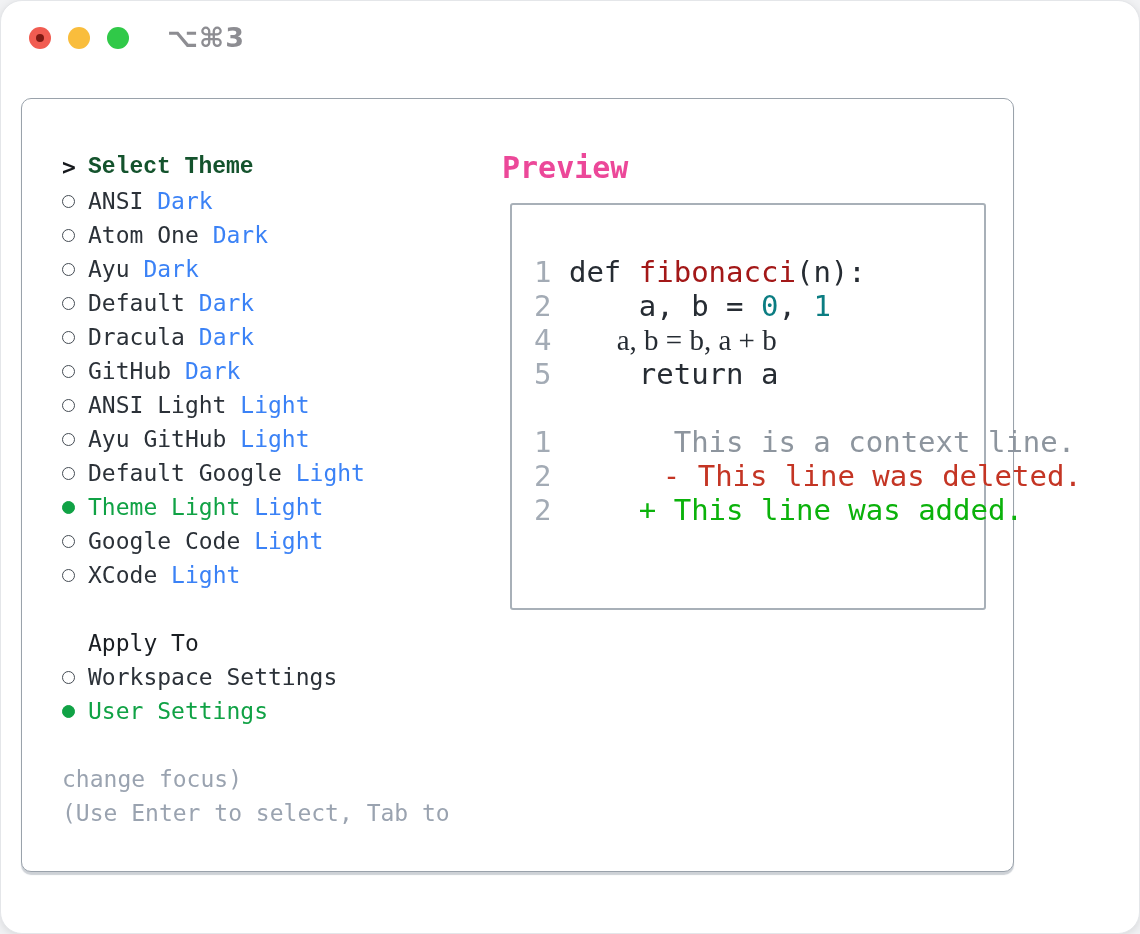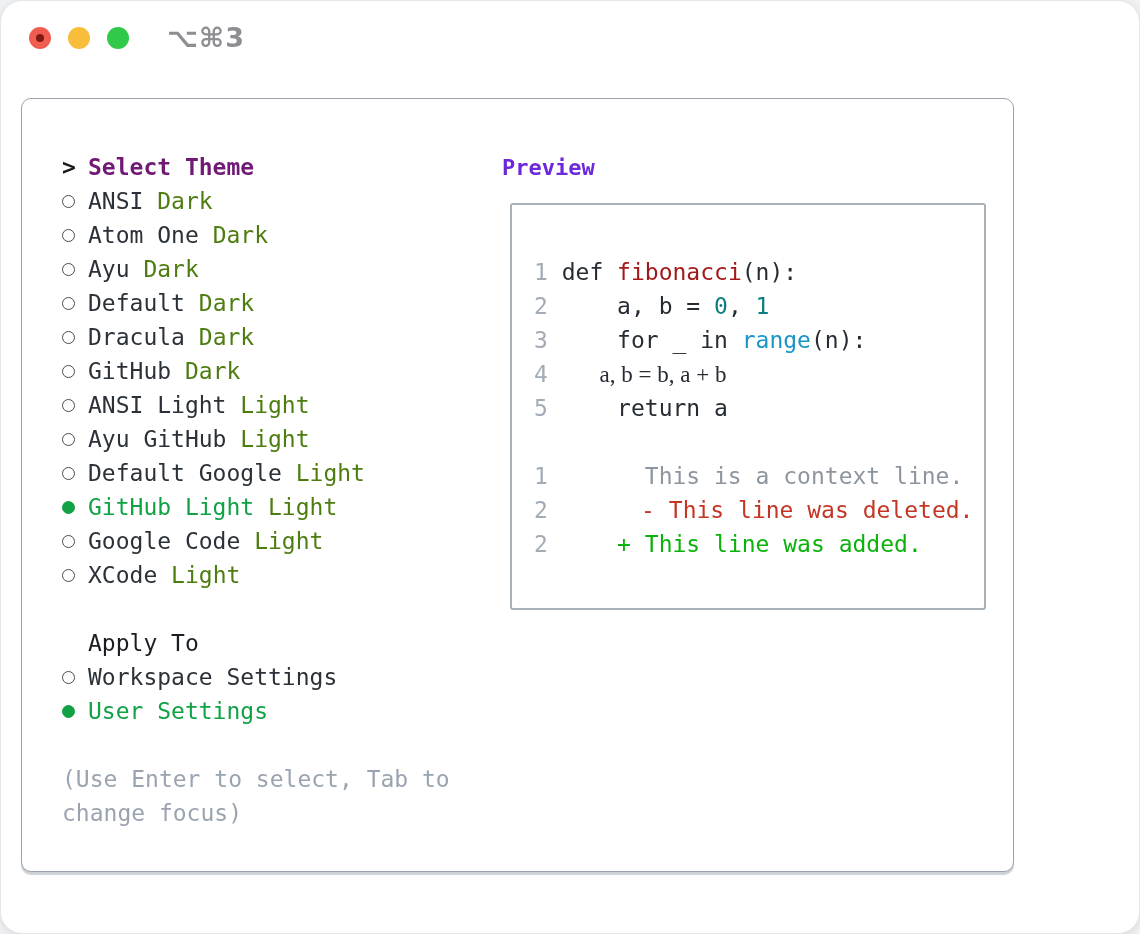--- a/index.html
+++ b/index.html
@@ -36,38 +36,38 @@
     border-radius:10px;
     box-shadow:0 2.5px 1px rgba(144,154,164,0.45);
   }
   
   .left-col { position:absolute; left:40px; top:51px; }
   .row { height:34px; display:flex; align-items:center; font-size:23px; color:#2b3138; white-space:pre; }
   .marker { width:26px; display:flex; align-items:center; flex:none; }
   .radio { width:13px; height:13px; border:1.5px solid #454c54; border-radius:50%; }
   .radio.filled { background:#10a245; border-color:#10a245; }
   .prompt { color:#16191d; font-weight:bold; }
-  .header-row .label { font-weight:bold; color:#701a75; }
-  .t-variant { color:#4d7c0f; }
+  .header-row .label { font-weight:bold; color:#14532d;font-family:Liberation Mono, monospace; }
+  .t-variant { color:#3b82f6; }
   .theme-row { cursor:pointer; }
   .theme-row.selected .t-name { color:#10a245; }
   .apply-title-row .label { color:#1a1e23; }
   .hint-row { color:#9aa3b0; }
   
   .preview-title {
     position:absolute; left:480px; top:51px; height:34px;
     display:flex; align-items:center;
-    font-size:22px; font-weight:bold; color:#6d28d9;
+    font-size:30px; font-weight:bold; color:#ec4899;
   }
   .preview-box {
     position:absolute; left:488px; top:104px; width:476px; height:407px;
     border:2px solid #a8b0b8; border-radius:3px; background:#fff;
   }
   .code { padding:50px 0 0 22px; }
-  .code-line { height:34px; font-size:23px; white-space:pre; line-height:34px; }
+  .code-line { height:34px; font-size:29px; white-space:pre; line-height:34px; }
   .ln { color:#a3abb5; }
 </style>
 </head>
 <body>
 
 <div class="window">
 
   <div class="titlebar">
     <div class="traffic">
       <div class="light close-dot" id="light-close" style="background: rgb(241, 92, 81);"></div>
@@ -88,50 +88,49 @@
       <div id="theme-list">
           <div class="row theme-row"><span class="marker"><span class="radio"></span></span><span class="t-name">ANSI</span><span class="t-variant"> Dark</span></div>
           <div class="row theme-row"><span class="marker"><span class="radio"></span></span><span class="t-name">Atom One</span><span class="t-variant"> Dark</span></div>
           <div class="row theme-row"><span class="marker"><span class="radio"></span></span><span class="t-name">Ayu</span><span class="t-variant"> Dark</span></div>
           <div class="row theme-row"><span class="marker"><span class="radio"></span></span><span class="t-name">Default</span><span class="t-variant"> Dark</span></div>
           <div class="row theme-row"><span class="marker"><span class="radio"></span></span><span class="t-name">Dracula</span><span class="t-variant"> Dark</span></div>
           <div class="row theme-row"><span class="marker"><span class="radio"></span></span><span class="t-name">GitHub</span><span class="t-variant"> Dark</span></div>
           <div class="row theme-row"><span class="marker"><span class="radio"></span></span><span class="t-name">ANSI Light</span><span class="t-variant"> Light</span></div>
           <div class="row theme-row"><span class="marker"><span class="radio"></span></span><span class="t-name">Ayu GitHub</span><span class="t-variant"> Light</span></div>
           <div class="row theme-row"><span class="marker"><span class="radio"></span></span><span class="t-name">Default Google</span><span class="t-variant"> Light</span></div>
-          <div class="row theme-row selected"><span class="marker"><span class="radio filled"></span></span><span class="t-name">GitHub Light</span><span class="t-variant"> Light</span></div>
+          <div class="row theme-row selected"><span class="marker"><span class="radio filled"></span></span><span class="t-name">Theme Light</span><span class="t-variant"> Light</span></div>
           <div class="row theme-row"><span class="marker"><span class="radio"></span></span><span class="t-name">Google Code</span><span class="t-variant"> Light</span></div>
           <div class="row theme-row"><span class="marker"><span class="radio"></span></span><span class="t-name">XCode</span><span class="t-variant"> Light</span></div>
         </div>
 
       <div class="row"></div>
 
       <div class="row apply-title-row">
         <span class="marker"></span>
         <span class="label">Apply To</span>
       </div>
 
       <div id="apply-list">
           <div class="row theme-row"><span class="marker"><span class="radio"></span></span><span class="t-name">Workspace Settings</span></div>
           <div class="row theme-row selected"><span class="marker"><span class="radio filled"></span></span><span class="t-name">User Settings</span></div>
         </div>
 
       <div class="row"></div>
 
+      <div class="row hint-row">change focus)</div>
       <div class="row hint-row">(Use Enter to select, Tab to</div>
-      <div class="row hint-row">change focus)</div>
     </div>
 
     <div class="preview-title">Preview</div>
 
     <div class="preview-box">
       <div class="code" id="preview-code">
           <div class="code-line"><span class="ln" style="color: rgb(163, 171, 181);">1</span><span style="color: rgb(38, 44, 51);"> def </span><span style="color: rgb(163, 24, 24);">fibonacci</span><span style="color: rgb(38, 44, 51);">(n):</span></div>
           <div class="code-line"><span class="ln" style="color: rgb(163, 171, 181);">2</span><span style="color: rgb(38, 44, 51); text-align: center;">     a, b = </span><span style="color: rgb(11, 125, 130);">0</span><span style="color: rgb(38, 44, 51);">, </span><span style="color: rgb(11, 125, 130);">1</span></div>
-          <div class="code-line"><span class="ln" style="color: rgb(163, 171, 181);">3</span><span style="color: rgb(38, 44, 51);">     for _ in </span><span style="color: rgb(27, 149, 198);">range</span><span style="color: rgb(38, 44, 51);">(n):</span></div>
           <div class="code-line"><span class="ln" style="color: rgb(163, 171, 181);">4</span><span style="color: rgb(38, 44, 51); font-family: Liberation Serif, serif;">         a, b = b, a + b</span></div>
           <div class="code-line"><span class="ln" style="color: rgb(163, 171, 181);">5</span><span style="color: rgb(38, 44, 51); margin-top: 11px;">     return a</span></div>
           <div class="code-line"><span class="ln" style="color: rgb(163, 171, 181);"></span></div>
           <div class="code-line"><span class="ln" style="color: rgb(163, 171, 181);">1</span><span style="color: rgb(141, 149, 158);">       This is a context line.</span></div>
           <div class="code-line"><span class="ln" style="color: rgb(163, 171, 181);">2</span><span style="color: rgb(38, 44, 51);">     </span><span style="color: rgb(196, 53, 36); margin-left: 24px;">- This line was deleted.</span></div>
           <div class="code-line"><span class="ln" style="color: rgb(163, 171, 181);">2</span><span style="color: rgb(38, 44, 51);">     </span><span style="color: rgb(11, 178, 11);">+ This line was added.</span></div>
         </div>
     </div>
 
   </div>

